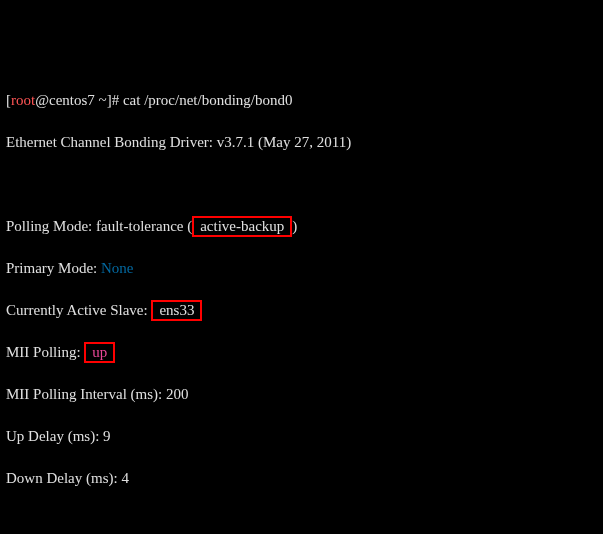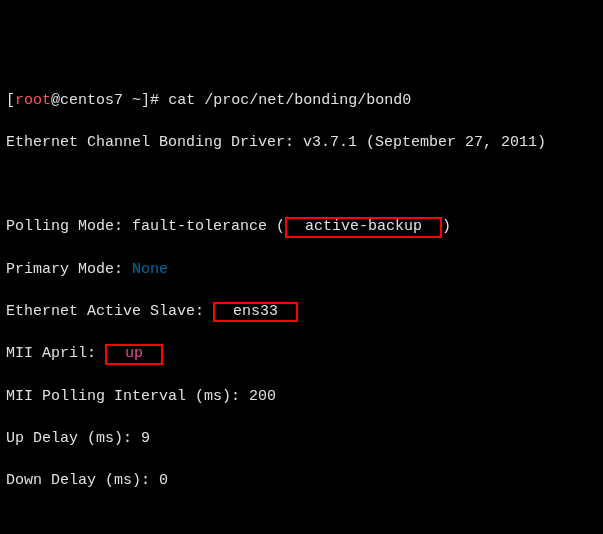--- a/index.html
+++ b/index.html
@@ -1,18 +1,19 @@
 <!DOCTYPE html>
 <html><head>
   <meta charset="utf-8">
   <style>
     * {
       margin: 0;
       padding: 0;
       box-sizing: border-box;
+      font-family: Liberation Serif, serif;
     }
     body {
       background: #000;
       color: #e0e0e0;
       font-family: 'Consolas', 'Monaco', 'Courier New', monospace;
       font-size: 15px;
       line-height: 1.4;
       padding: 6px;
       width: 603px;
       height: 534px;
@@ -20,43 +21,43 @@
       white-space: pre;
     }
     .prompt-bracket { color: #e0e0e0; }
     .prompt-user { color: #ff5555; }
     .prompt-host { color: #e0e0e0; }
     .prompt-path { color: #e0e0e0; }
     .green { color: #ec4899; }
     .magenta { color: #0369a1; }
     .highlight-box {
       border: 2px solid #ff0000;
-      padding: 0 18px;
+      padding: 0 6px;
       display: inline-block;
       line-height: 1.1;
     }
     .line {
       display: block;
     }
   </style>
 </head>
 <body>
 
 
 
 <span class="line"><span class="prompt-bracket">[</span><span class="prompt-user">root</span><span>@</span><span class="prompt-host">centos7</span><span> </span><span class="prompt-path">~</span><span class="prompt-bracket">]</span><span># </span><span>cat /proc/net/bonding/bond0</span></span>
-<span class="line">Ethernet Channel Bonding Driver: v3.7.1 (September 27, 2011)</span>
+<span class="line">Ethernet Channel Bonding Driver: v3.7.1 (May 27, 2011)</span>
 <span class="line"> </span>
 <span class="line"><span>Polling Mode: fault-tolerance (</span><span class="highlight-box">active-backup</span><span>)</span></span>
 <span class="line"><span>Primary Mode: </span><span class="magenta">None</span></span>
-<span class="line"><span>Ethernet Active Slave: </span><span class="highlight-box">ens33</span></span>
-<span class="line"><span>MII April: </span><span class="highlight-box green">up</span></span>
+<span class="line"><span>Currently Active Slave: </span><span class="highlight-box">ens33</span></span>
+<span class="line"><span>MII Polling: </span><span class="highlight-box green">up</span></span>
 <span class="line">MII Polling Interval (ms): 200</span>
 <span class="line">Up Delay (ms): 9</span>
-<span class="line">Down Delay (ms): 0</span>
+<span class="line">Down Delay (ms): 4</span>
 <span class="line"> </span>
 
 
 
 
 
 
 
 
 

